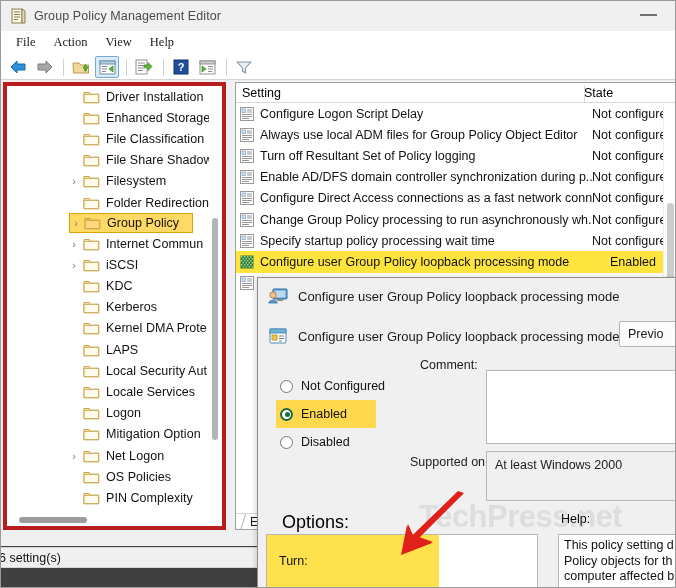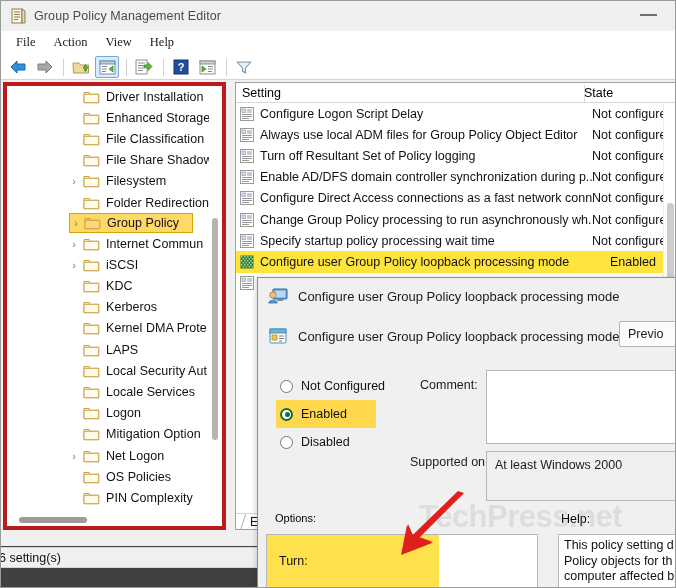--- a/index.html
+++ b/index.html
@@ -356,21 +356,21 @@
     border-radius: 50%;
     background: #1a6b38;
   }
   .rlabel { font-size: 12.5px; color: #111; }
 
   .fieldlabel {
     position: absolute;
     font-size: 12.5px;
     color: #1b1b1b;
   }
-  .comment-label { left: 162px; top: 100px; }
+  .comment-label { left: 162px; top: 80px; }
   .supported-label { left: 152px; top: 177px; }
   .comment-box {
     position: absolute;
     left: 228px; top: 92px;
     width: 210px; height: 74px;
     background: #ffffff;
     border: 1px solid #b7b7b7;
     border-right: none;
   }
   .supported-box {
@@ -378,21 +378,21 @@
     left: 228px; top: 173px;
     width: 210px; height: 50px;
     background: #f0f0f0;
     border: 1px solid #b7b7b7;
     border-right: none;
     padding: 6px 0 0 8px;
     font-size: 12.5px;
     color: #1b1b1b;
   }
 
-  .options-label { position:absolute; left: 17px; top: 234px; font-size:11px; }
+  .options-label { position:absolute; left: 24px; top: 234px; font-size:18px; }
   .help-label { position:absolute; left: 303px; top: 234px; font-size:12.5px; }
 
   .options-panel {
     position: absolute;
     left: 8px; top: 256px;
     width: 272px; height: 56px;
     background: #ffffff;
     border: 1px solid #b7b7b7;
   }
   .options-hl {

